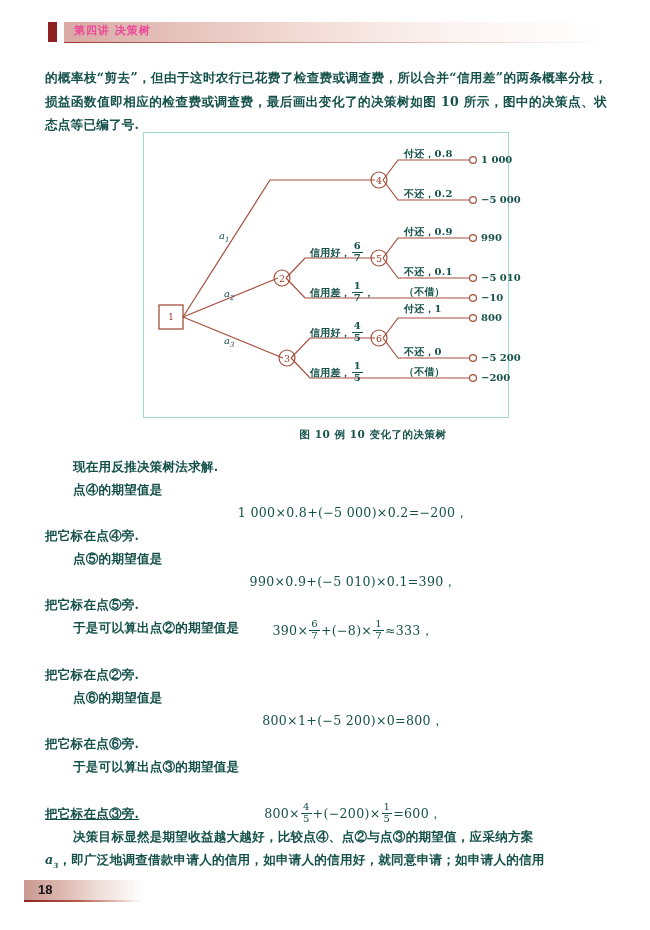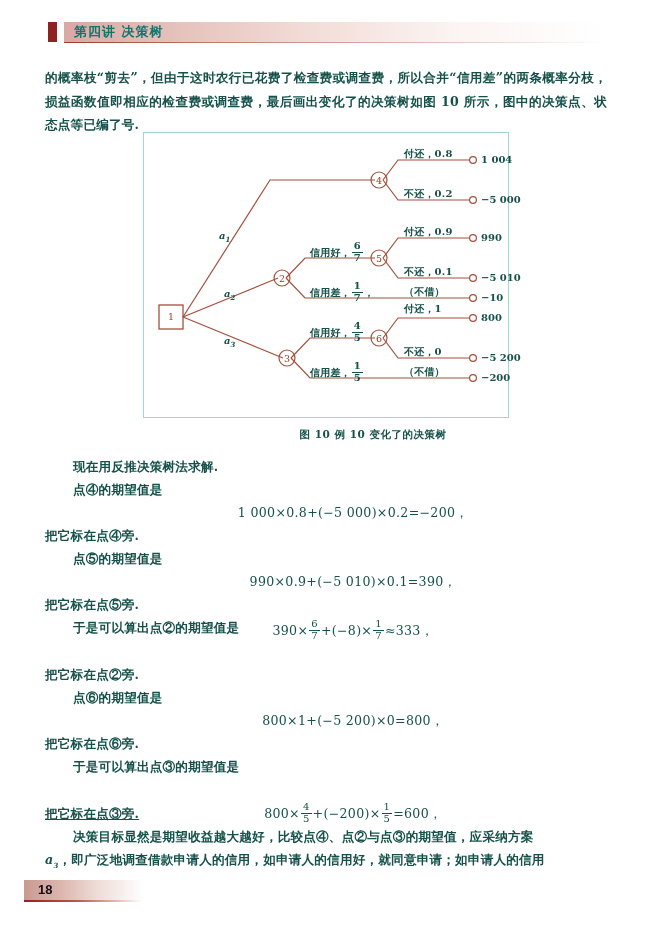--- a/index.html
+++ b/index.html
@@ -36,23 +36,23 @@
     left: 0;
     top: 0;
     width: 9px;
     height: 20px;
     background: #8e2222;
   }
   .header-title {
     position: absolute;
     left: 26px;
     top: 1px;
-    font-size: 13px;
-    font-weight: bold;
-    color: #0f766e;
+    font-size: 11px;
+    font-weight: bold;
+    color: #ec4899;
     letter-spacing: 1px;
     font-family: "DejaVu Serif", "Liberation Serif", serif;
     white-space: nowrap;
   }
   .header-rule {
     position: absolute;
     left: 16px;
     top: 20px;
     width: 540px;
     height: 1px;
@@ -160,21 +160,20 @@
     font-weight: bold;
     font-family: "DejaVu Serif", "Liberation Serif", serif;
     white-space: nowrap;
   }
   .branch-name {
     position: absolute;
     font-size: 10px;
     color: #15514a;
     font-style: italic;
     font-family: "DejaVu Serif", "Liberation Serif", serif;
-    font-weight: bold;
   }
   .branch-name sub { font-size: 7px; }
   .node-num {
     position: absolute;
     font-size: 9.5px;
     color: #a43a28;
     font-family: "DejaVu Serif", "Liberation Serif", serif;
     text-align: center;
     line-height: 1;
   }
@@ -305,21 +304,21 @@
     </span></div>
 <div class="tree-label" style="left:310px; top:362px;"><span>信用差，</span><span class="frac">
       <span class="num">1</span>
       <span class="den">5</span>
     </span></div>
 
 <div class="tree-label" style="left:404px; top:302px;">付还，1</div>
 <div class="tree-label" style="left:404px; top:345px;">不还，0</div>
 <div class="tree-label" style="left:404px; top:365px;">（不借）</div>
 
-<div class="tree-value" style="left:481px; top:154px;">1 004</div>
+<div class="tree-value" style="left:481px; top:154px;">1 000</div>
 <div class="tree-value" style="left:481px; top:194px;">−5 000</div>
 <div class="tree-value" style="left:481px; top:232px;">990</div>
 <div class="tree-value" style="left:481px; top:272px;">−5 010</div>
 <div class="tree-value" style="left:481px; top:292px;">−10</div>
 <div class="tree-value" style="left:481px; top:312px;">800</div>
 <div class="tree-value" style="left:481px; top:352px;">−5 200</div>
 <div class="tree-value" style="left:481px; top:372px;">−200</div>
 
 <div class="figure-caption">图 10   例 10 变化了的决策树</div>
 

